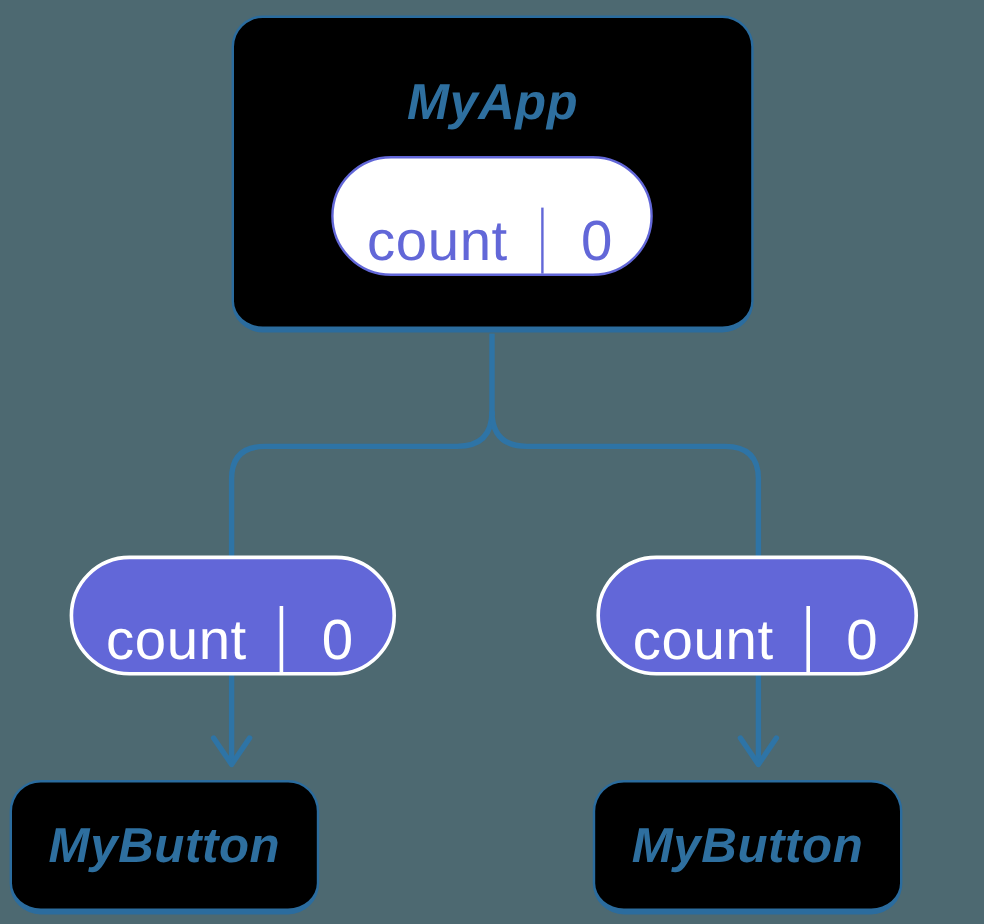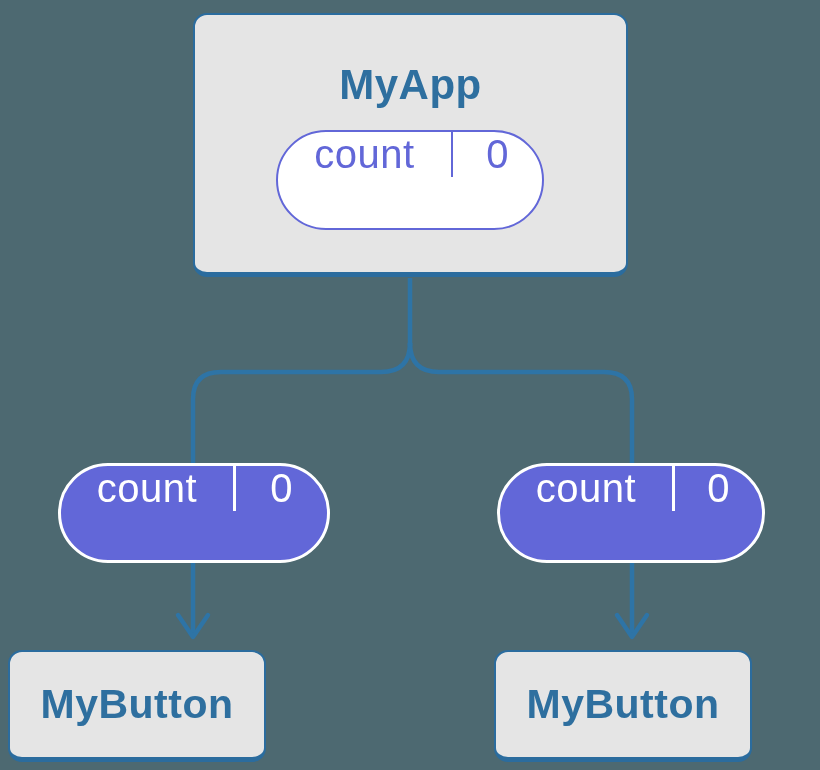--- a/index.html
+++ b/index.html
@@ -12,25 +12,26 @@
     overflow: hidden;
   }
   .connector-layer {
     position: absolute;
     left: 0; top: 0;
     z-index: 0;
   }
   .node {
     position: absolute;
     z-index: 1;
-    background: #e5e5e5;
+    background: #000000;
     border: 2px solid #2b6c9e;
     border-bottom-width: 5px;
-    border-radius: 14px;
+    border-radius: 26px;
     box-sizing: border-box;
+    font-style: italic;
   }
   .node-title {
     color: #2e6f9f;
     font-weight: 600;
     font-size: 42px;
     letter-spacing: 0.5px;
     text-align: center;
     user-select: none;
   }
   .node-root { left: 193px; top: 13px; width: 435px; height: 264px; }
@@ -42,22 +43,22 @@
   .node-leaf-left  { left: 8px;   top: 650px; }
   .node-leaf-right { left: 494px; top: 650px; }
 
   .pill {
     position: absolute;
     z-index: 1;
     height: 100px;
     border-radius: 50px;
     box-sizing: border-box;
     display: flex;
-    align-items: flex-start;
-    font-size: 40px;
+    align-items: flex-end;
+    font-size: 47px;
     letter-spacing: 0.5px;
     user-select: none;
   }
   .pill .seg-name {
     width: 175px;
     display: flex; align-items: center; justify-content: center;
   }
   .pill .seg-value {
     flex: 1;
     display: flex; align-items: center; justify-content: center;

